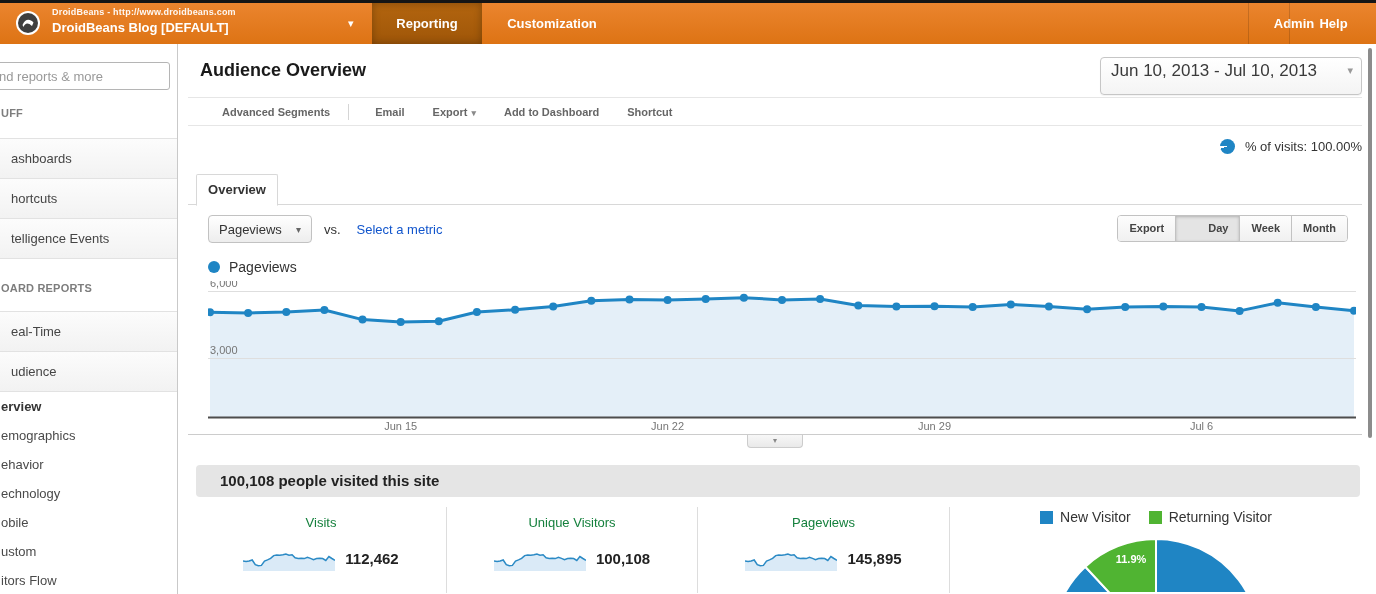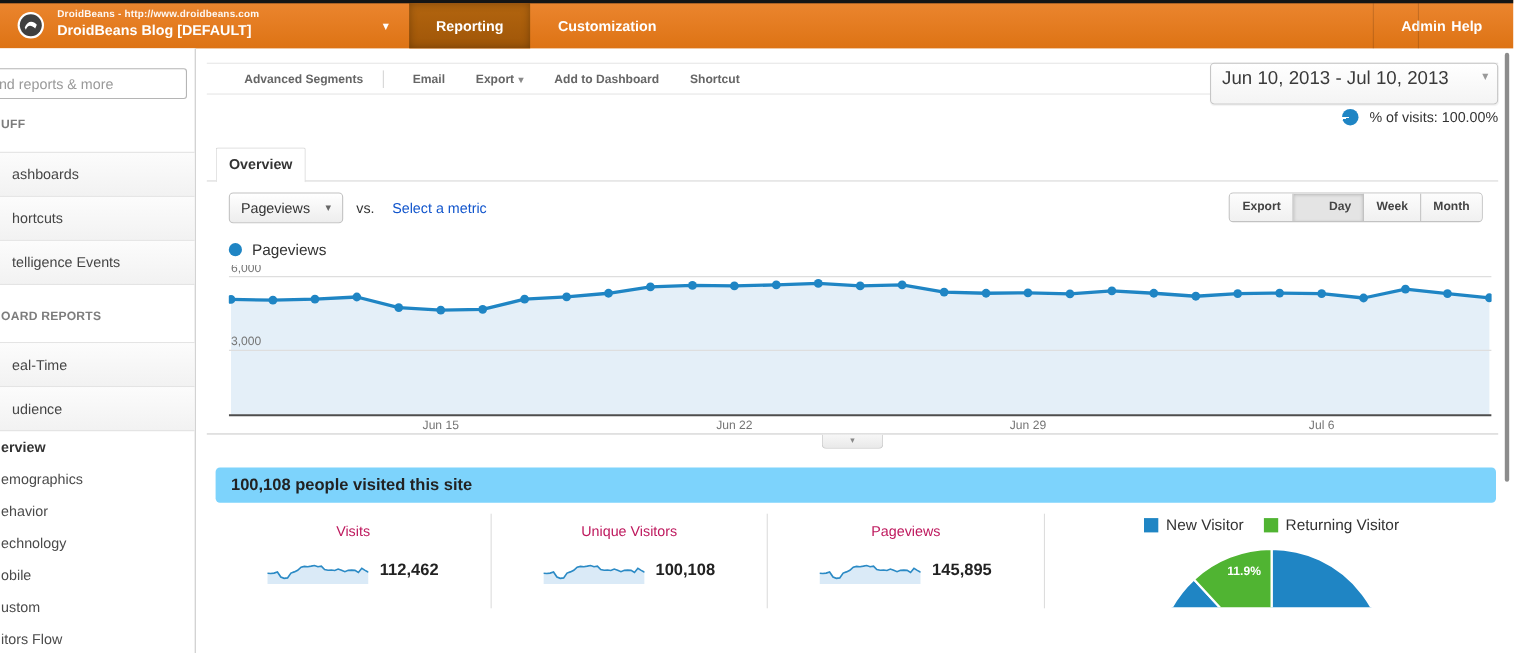--- a/index.html
+++ b/index.html
@@ -97,29 +97,29 @@
   .legend-dot{width:12px;height:12px;border-radius:50%;background:#1f85c4;}
   .legend-label{margin-left:9px;font-size:14px;color:#333;}
 
   .chart-wrap{margin:6px 0 0 20px;width:1148px;height:152px;position:relative;}
 
   .rule-row{position:relative;margin-top:1px;border-top:1px solid #ccc;height:14px;}
   .collapse-handle{margin:0 auto;width:56px;height:13px;box-sizing:border-box;text-align:center;
            background:linear-gradient(#f7f7f7,#e9e9e9);border:1px solid #ccc;border-top:none;
            border-radius:0 0 4px 4px;line-height:11px;font-size:8px;color:#888;cursor:pointer;}
 
-  .banner{margin:16px 2px 0 8px;height:32px;background:#7dd3fc;border-radius:4px;
-           font-size:15px;font-weight:bold;color:#222;line-height:32px;padding-left:14px;}
+  .banner{margin:16px 2px 0 8px;height:32px;background:#e5e5e5;border-radius:4px;
+           font-size:15px;font-weight:bold;color:#222;line-height:32px;padding-left:24px;}
 
   .metrics-row{position:relative;margin-top:10px;height:88px;}
   .metric-col{position:absolute;top:0;height:86px;border-right:1px solid #ddd;box-sizing:border-box;}
   .mc-1{left:8px;width:251px;}
   .mc-2{left:259px;width:251px;}
   .mc-3{left:510px;width:252px;}
-  .metric-label{margin-top:8px;text-align:center;font-size:13px;color:#be185d;}
+  .metric-label{margin-top:8px;text-align:center;font-size:13px;color:#15803d;}
   .metric-valrow{display:flex;align-items:center;justify-content:center;margin-top:15px;}
   .sparkline{width:92px;height:26px;}
   .metric-value{margin-left:10px;font-size:15px;font-weight:bold;color:#222;}
 
   .pie-block{position:absolute;left:762px;top:0;width:412px;}
   .pie-legend{display:flex;justify-content:center;align-items:center;margin-top:2px;
            font-size:14px;color:#333;}
   .pie-legend-item{display:flex;align-items:center;margin:0 9px;}
   .swatch{width:13px;height:13px;margin-right:7px;background:#1f85c4;}
   .pie-svg{margin:8px auto 0;}
@@ -179,20 +179,21 @@
       <div class="side-subrow">ehavior</div>
       <div class="side-subrow">echnology</div>
       <div class="side-subrow">obile</div>
       <div class="side-subrow">ustom</div>
       <div class="side-subrow">itors Flow</div>
     </div>
   </div>
 
   <div class="main">
 
+    <div class="page-title">Audience Overview</div>
 
     <div class="date-box">
       <div class="date-text">Jun 10, 2013 - Jul 10, 2013</div>
       <div class="date-caret">▾</div>
     </div>
 
     <div class="toolbar">
       <div class="tb-item first">Advanced Segments</div>
       <div class="tb-divider"></div>
       <div class="tb-item">Email</div>

